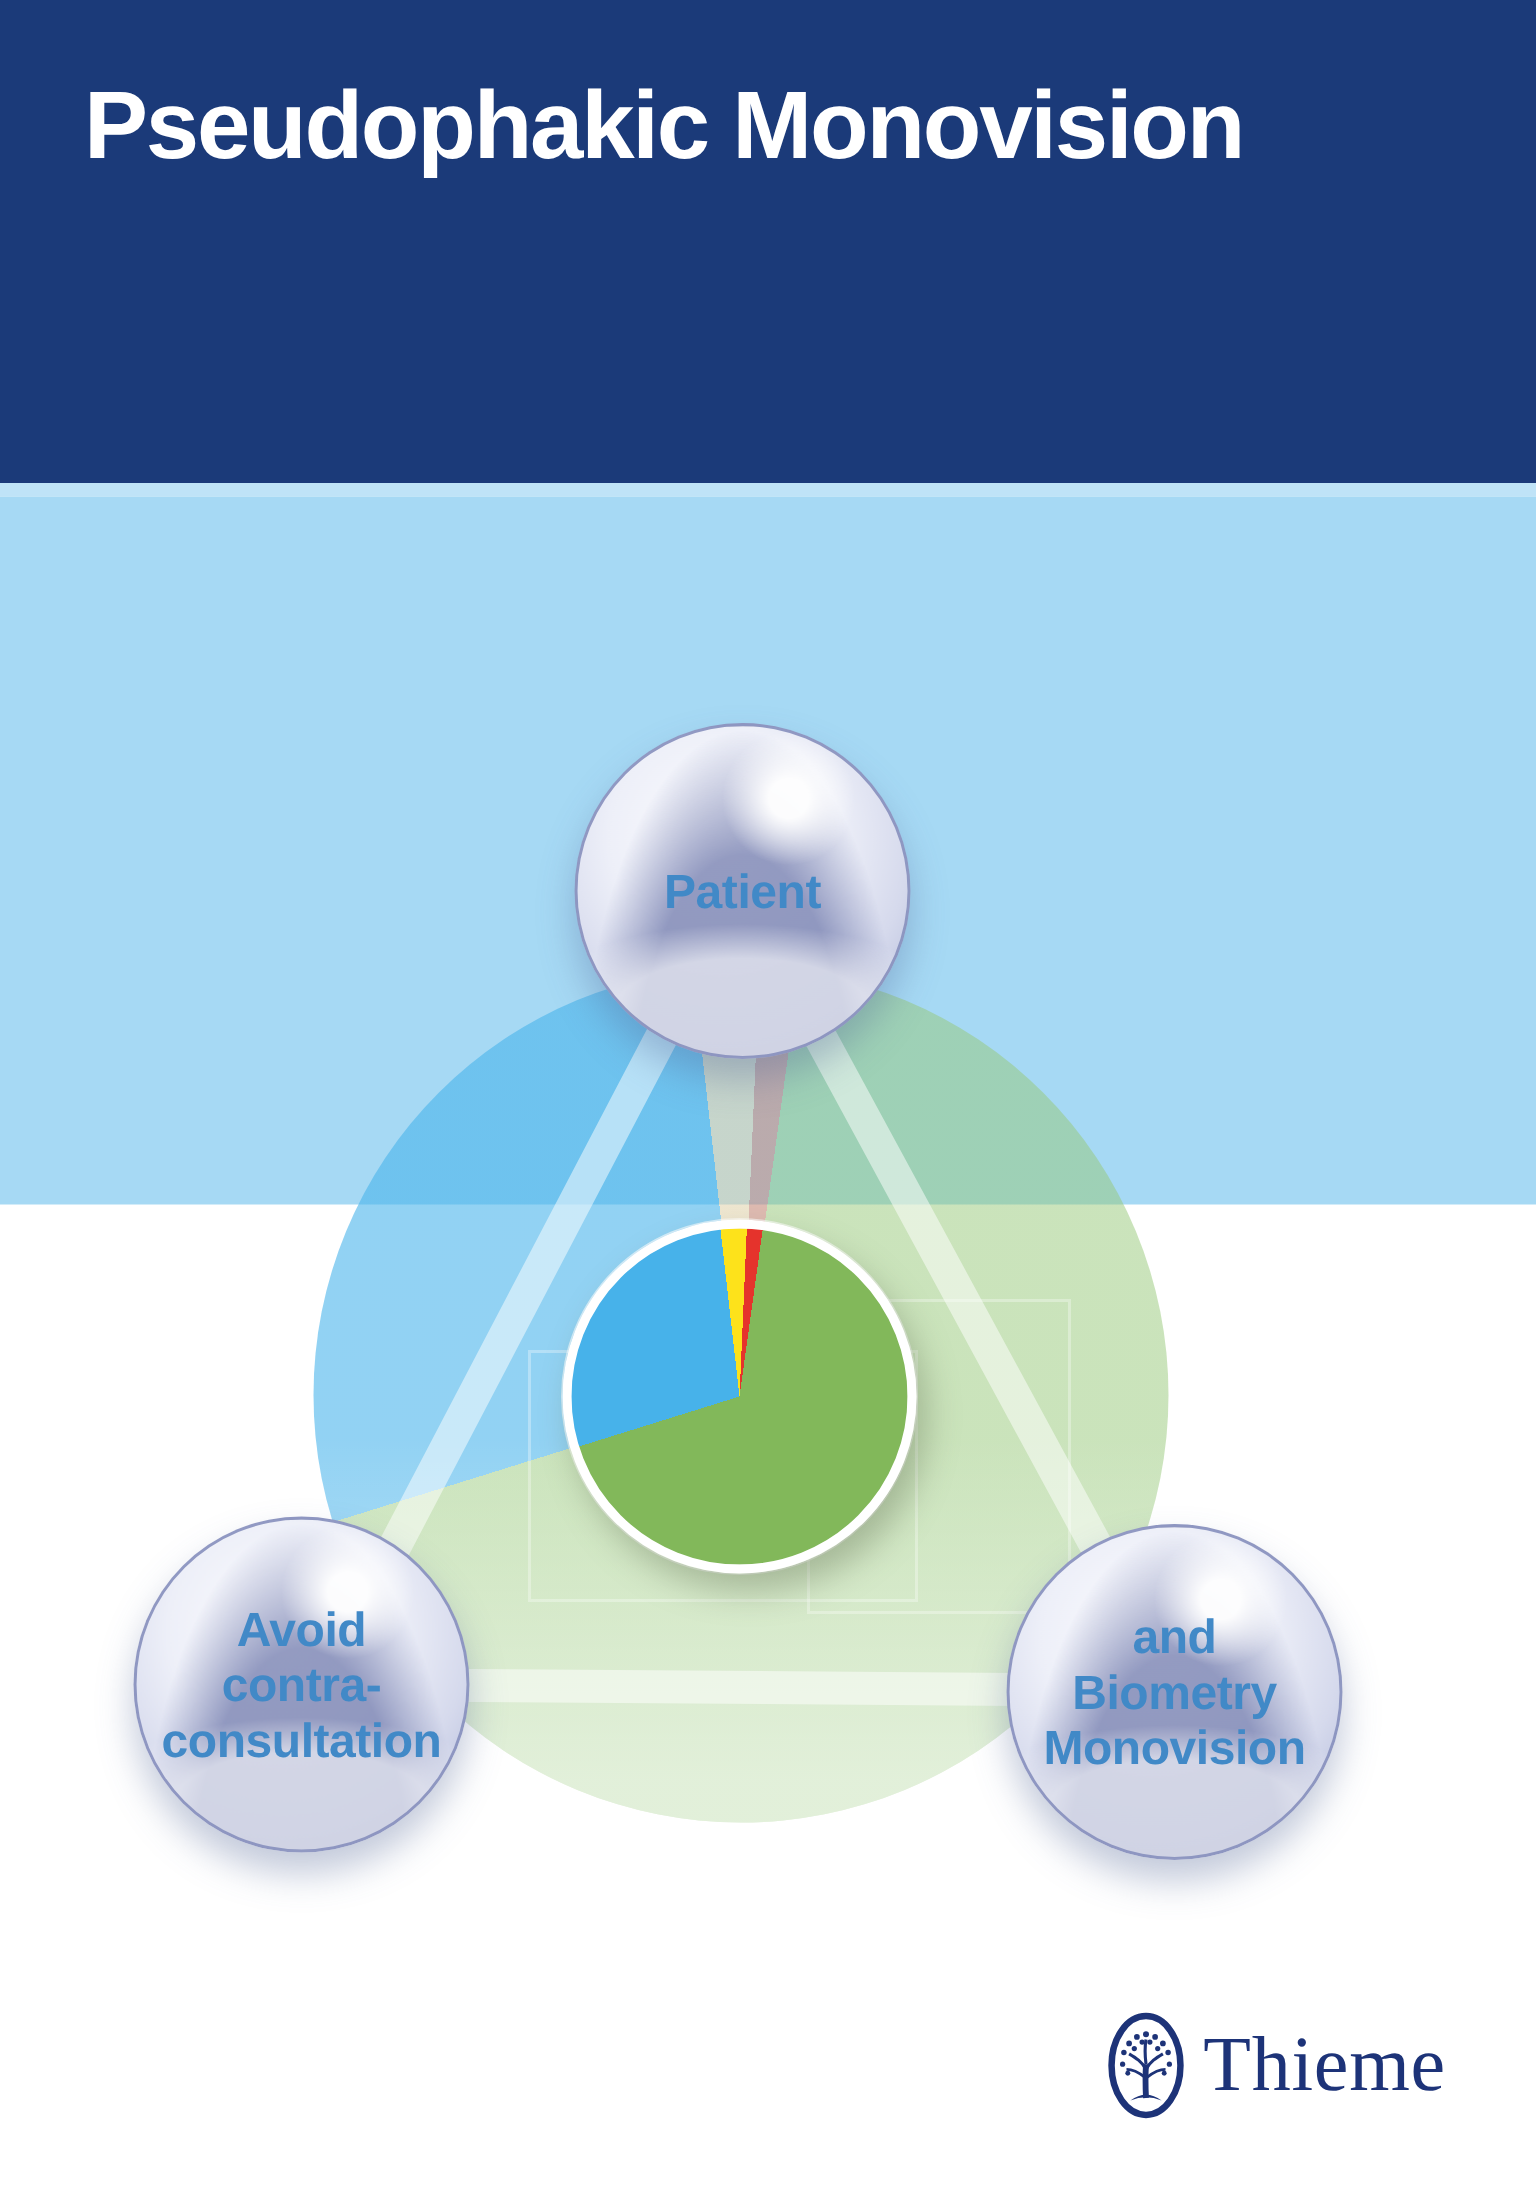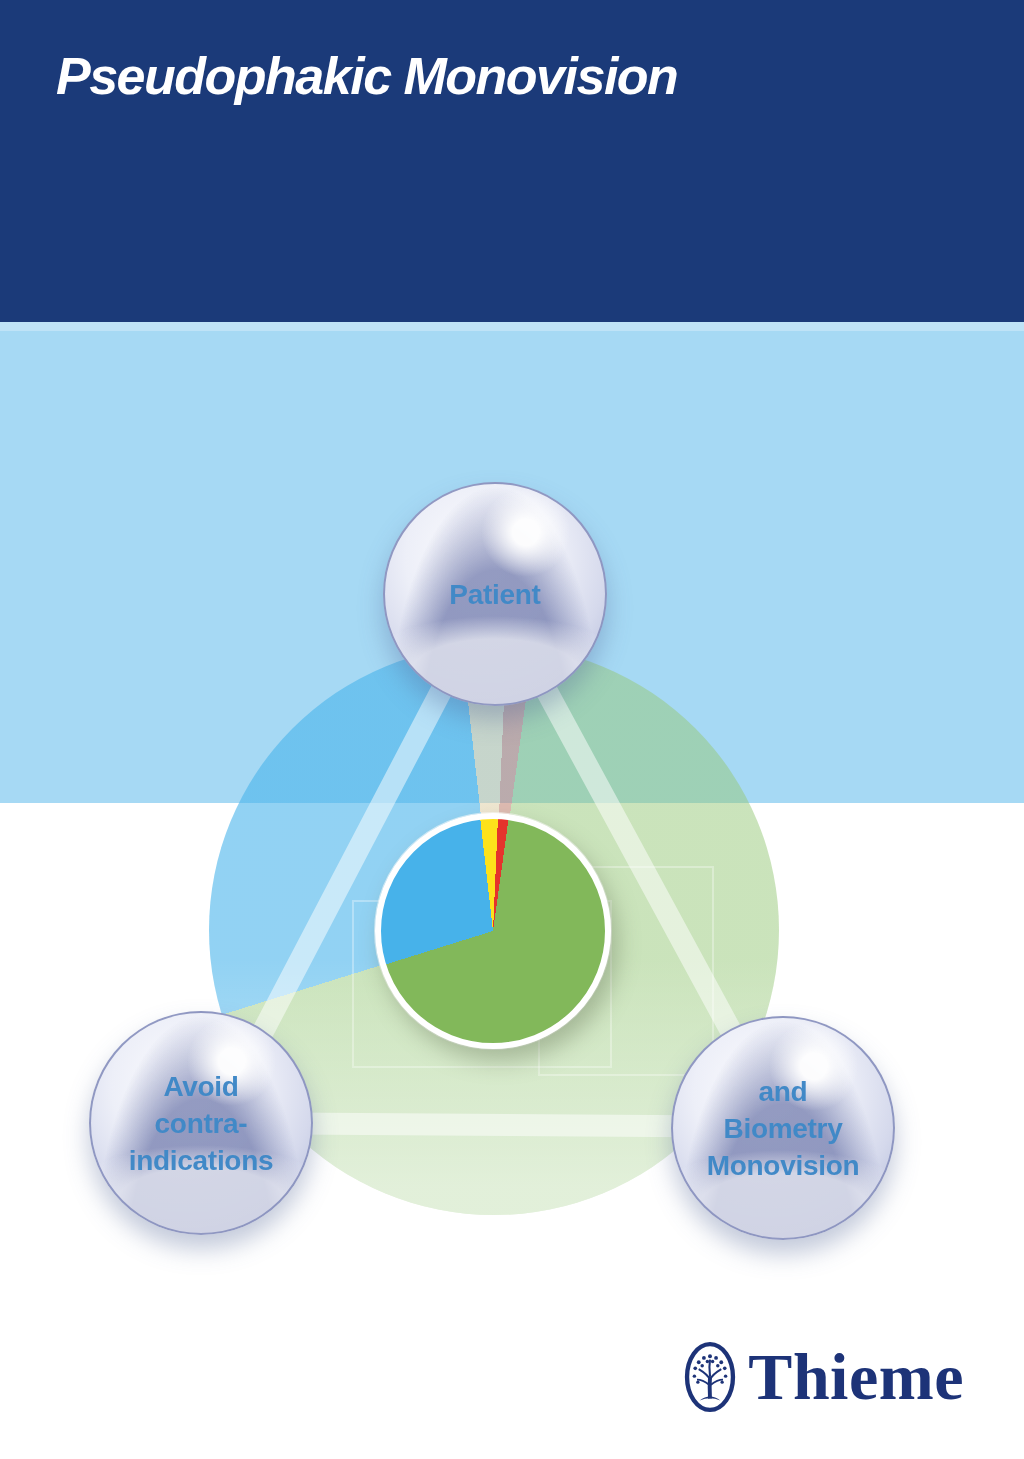--- a/index.html
+++ b/index.html
@@ -6,21 +6,21 @@
   #cover{position:relative;width:1024px;height:1459px;overflow:hidden;background:#fff;
          font-family:"Liberation Sans", sans-serif;}
 
   
   .header-band{position:absolute;left:0;top:0;width:1024px;height:322px;background:var(--header-bg);}
   .header-stripe{position:absolute;left:0;top:322px;width:1024px;height:9px;background:var(--stripe);}
   .author-band{position:absolute;left:0;top:331px;width:1024px;height:472px;background:var(--band-bg);}
 
   
   .book-title{position:absolute;left:56px;top:48px;margin:0;color:#fff;
-              font-size:52px;font-weight:700;letter-spacing:-1.5px;line-height:1.1;white-space:nowrap;font-style:italic;}
+              font-size:64px;font-weight:700;letter-spacing:-1.5px;line-height:1.1;white-space:nowrap;}
   .book-subtitle{position:absolute;left:58px;top:252px;color:#fff;
               font-size:37px;font-weight:700;letter-spacing:-0.5px;}
 
   
   .authors{position:absolute;left:57px;top:352px;color:var(--author-color);
            font-size:37px;font-weight:700;line-height:53px;letter-spacing:-0.5px;}
 
   
   .big-circle{position:absolute;left:209px;top:645px;width:570px;height:570px;border-radius:50%;}
   .big-circle::after{content:"";position:absolute;inset:0;border-radius:50%;
@@ -34,30 +34,30 @@
 
   .bubble{position:absolute;width:220px;height:220px;border-radius:50%;
       background:
         radial-gradient(circle at 64% 22%, rgba(255,255,255,0.95) 0 6%, rgba(255,255,255,0) 20%),
         radial-gradient(ellipse 64% 26% at 50% 86%, rgba(255,255,255,0.6) 0 60%, rgba(255,255,255,0) 100%),
         radial-gradient(ellipse at 50% 122%, rgba(122,131,178,0.8) 0 48%, rgba(122,131,178,0) 70%),
         radial-gradient(circle at 44% 34%, #fdfdff 0%, #edeff8 40%, #d5d9ec 66%, #b6bddb 88%, #9fa7cd 100%);
       border:2px solid rgba(134,143,188,0.9);
       box-shadow:0 14px 24px rgba(80,100,150,0.35);
       display:flex;align-items:center;justify-content:center;text-align:center;}
-  .bubble-label{color:var(--label-color);font-size:28px;font-weight:700;line-height:37px;letter-spacing:-0.3px;}
+  .bubble-label{color:var(--label-color);font-size:32px;font-weight:700;line-height:37px;letter-spacing:-0.3px;}
   .bubble-label span{display:block;}
   .bubble-top{left:383px;top:482px;}
   .bubble-left{left:89px;top:1011px;}
   .bubble-right{left:671px;top:1016px;}
 
   
   .publisher{position:absolute;right:60px;top:1340px;display:flex;align-items:center;gap:12px;}
-  .thieme-word{color:var(--thieme);font-family:"Liberation Serif", serif;font-weight:700;
-               font-size:66px;line-height:1;letter-spacing:0.5px;}
+  .thieme-word{color:var(--thieme);font-family:"Liberation Serif", serif;font-weight:400;
+               font-size:52px;line-height:1;letter-spacing:0.5px;}
 </style>
 </head>
 <body>
 
 <div id="cover">
 
   <div class="header-band"></div>
   <div class="header-stripe"></div>
   <div class="author-band"></div>
 
@@ -77,21 +77,21 @@
 
   <div class="bubble bubble-top">
     <div class="bubble-label">
       <span>Patient</span>
     </div>
   </div>
   <div class="bubble bubble-left">
     <div class="bubble-label">
       <span>Avoid</span>
       <span>contra-</span>
-      <span>indications</span>
+      <span>consultation</span>
     </div>
   </div>
   <div class="bubble bubble-right">
     <div class="bubble-label">
       <span>and</span>
       <span>Biometry</span>
       <span>Monovision</span>
     </div>
   </div>
 

